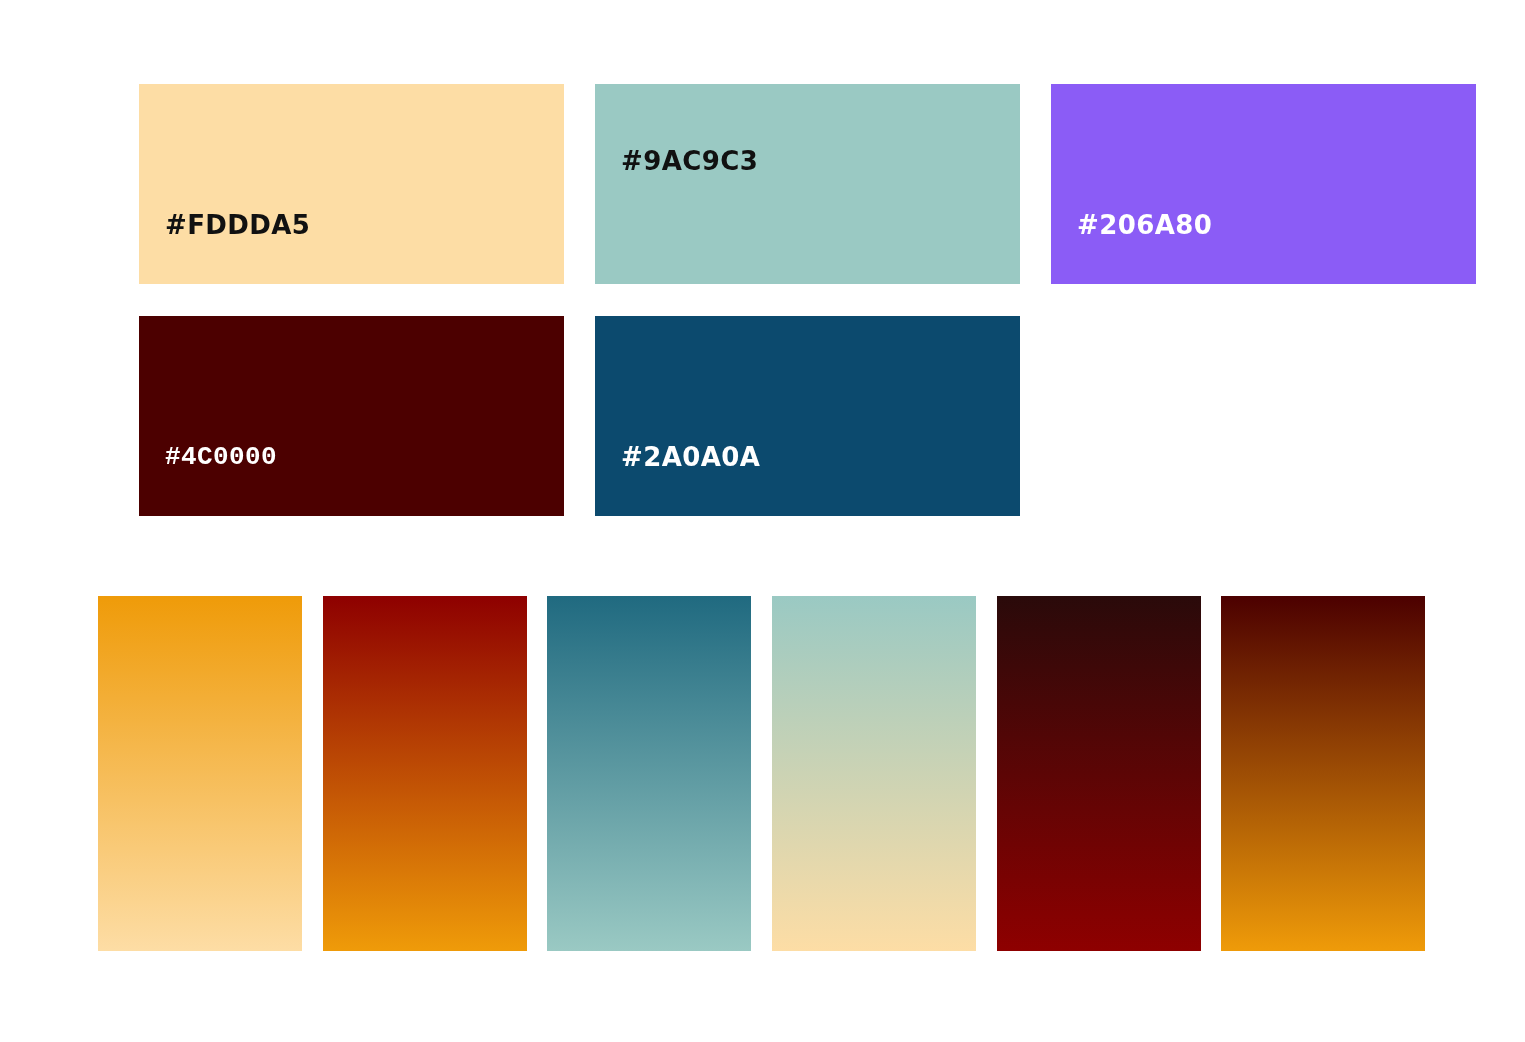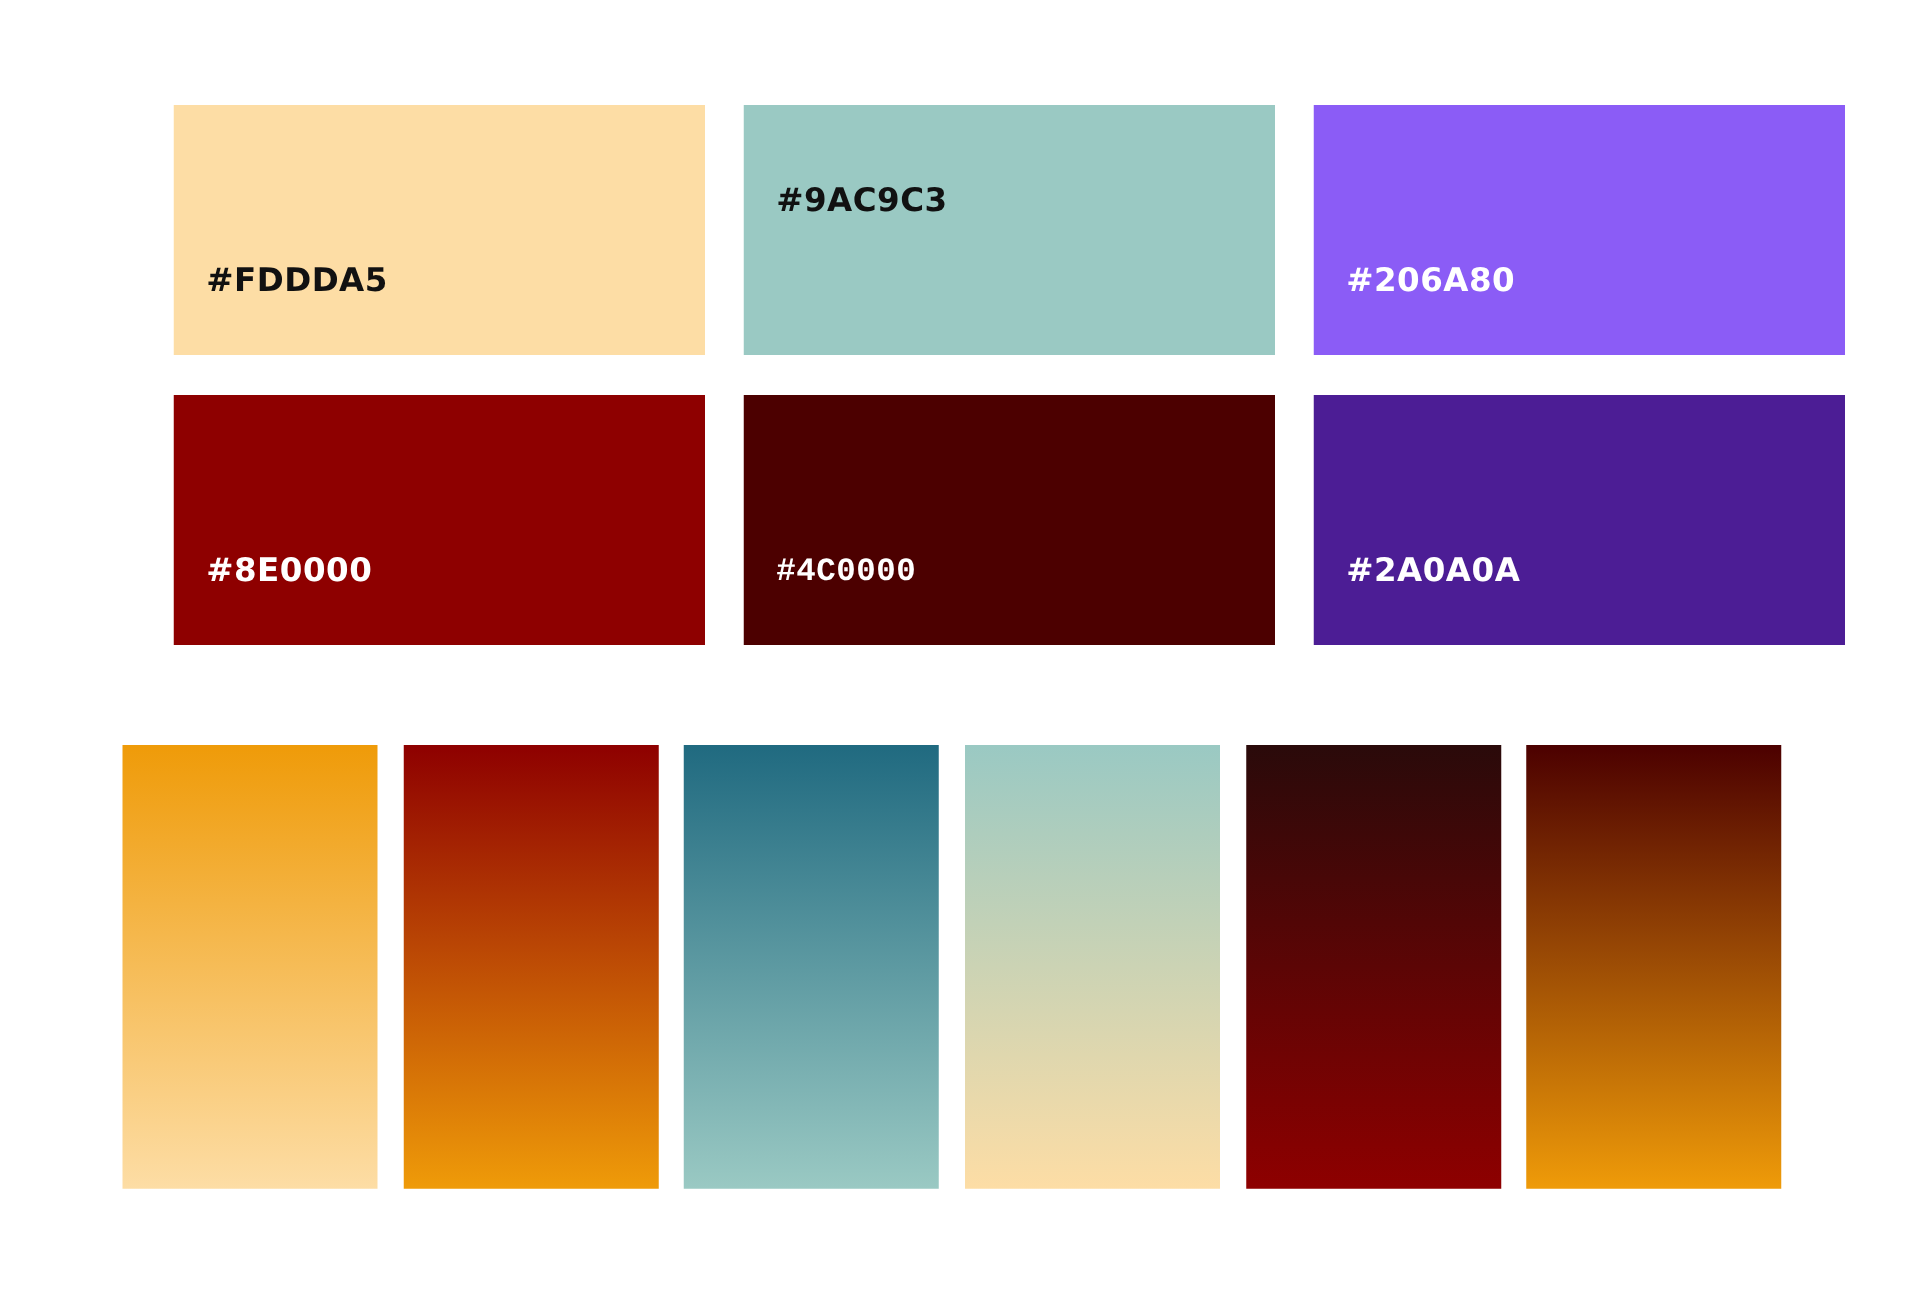--- a/index.html
+++ b/index.html
@@ -86,29 +86,26 @@
     </div>
 
     <div class="swatch" style="background: rgb(154, 201, 195); color: rgb(17, 17, 17); align-items: center;">
       <span class="swatch-label">#9AC9C3</span>
     </div>
 
     <div class="swatch" style="background: #8b5cf6; color: rgb(255, 255, 255);">
       <span class="swatch-label">#206A80</span>
     </div>
 
-    <div class="swatch" style="background: rgb(142, 0, 0); color: rgb(255, 255, 255);">
-      <span class="swatch-label">#8E0000</span>
-    </div>
 
     <div class="swatch" style="background: rgb(76, 0, 0); color: rgb(255, 255, 255); font-family: Liberation Mono, monospace;">
       <span class="swatch-label">#4C0000</span>
     </div>
 
-    <div class="swatch" style="background: #4c1d95; color: rgb(255, 255, 255);">
+    <div class="swatch" style="background: #0c4a6e; color: rgb(255, 255, 255);">
       <span class="swatch-label">#2A0A0A</span>
     </div>
 
   </div>
 
   <div class="gradient-row">
 
     <div class="gradient-cell">
       <div class="gradient-bar" style="background: linear-gradient(rgb(239, 155, 9) 0%, rgb(253, 221, 165) 100%);"></div>
     </div>

